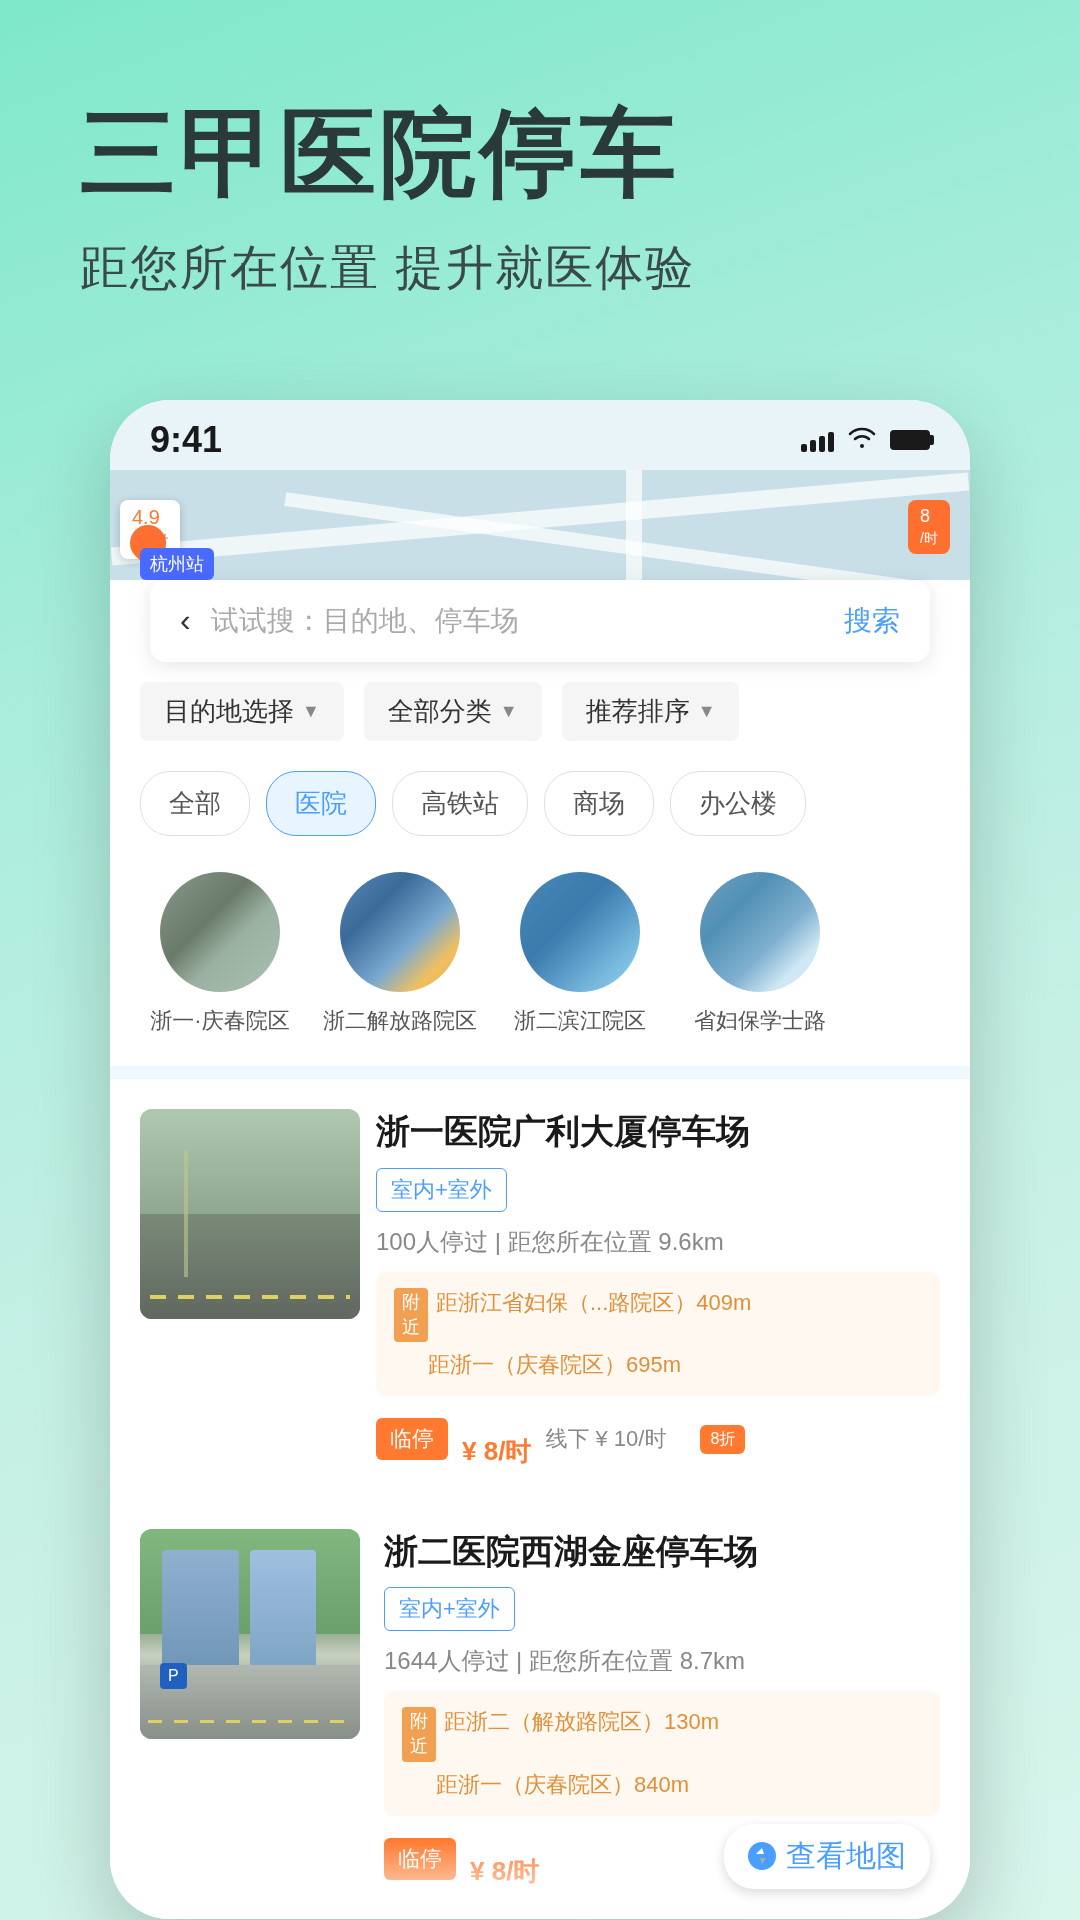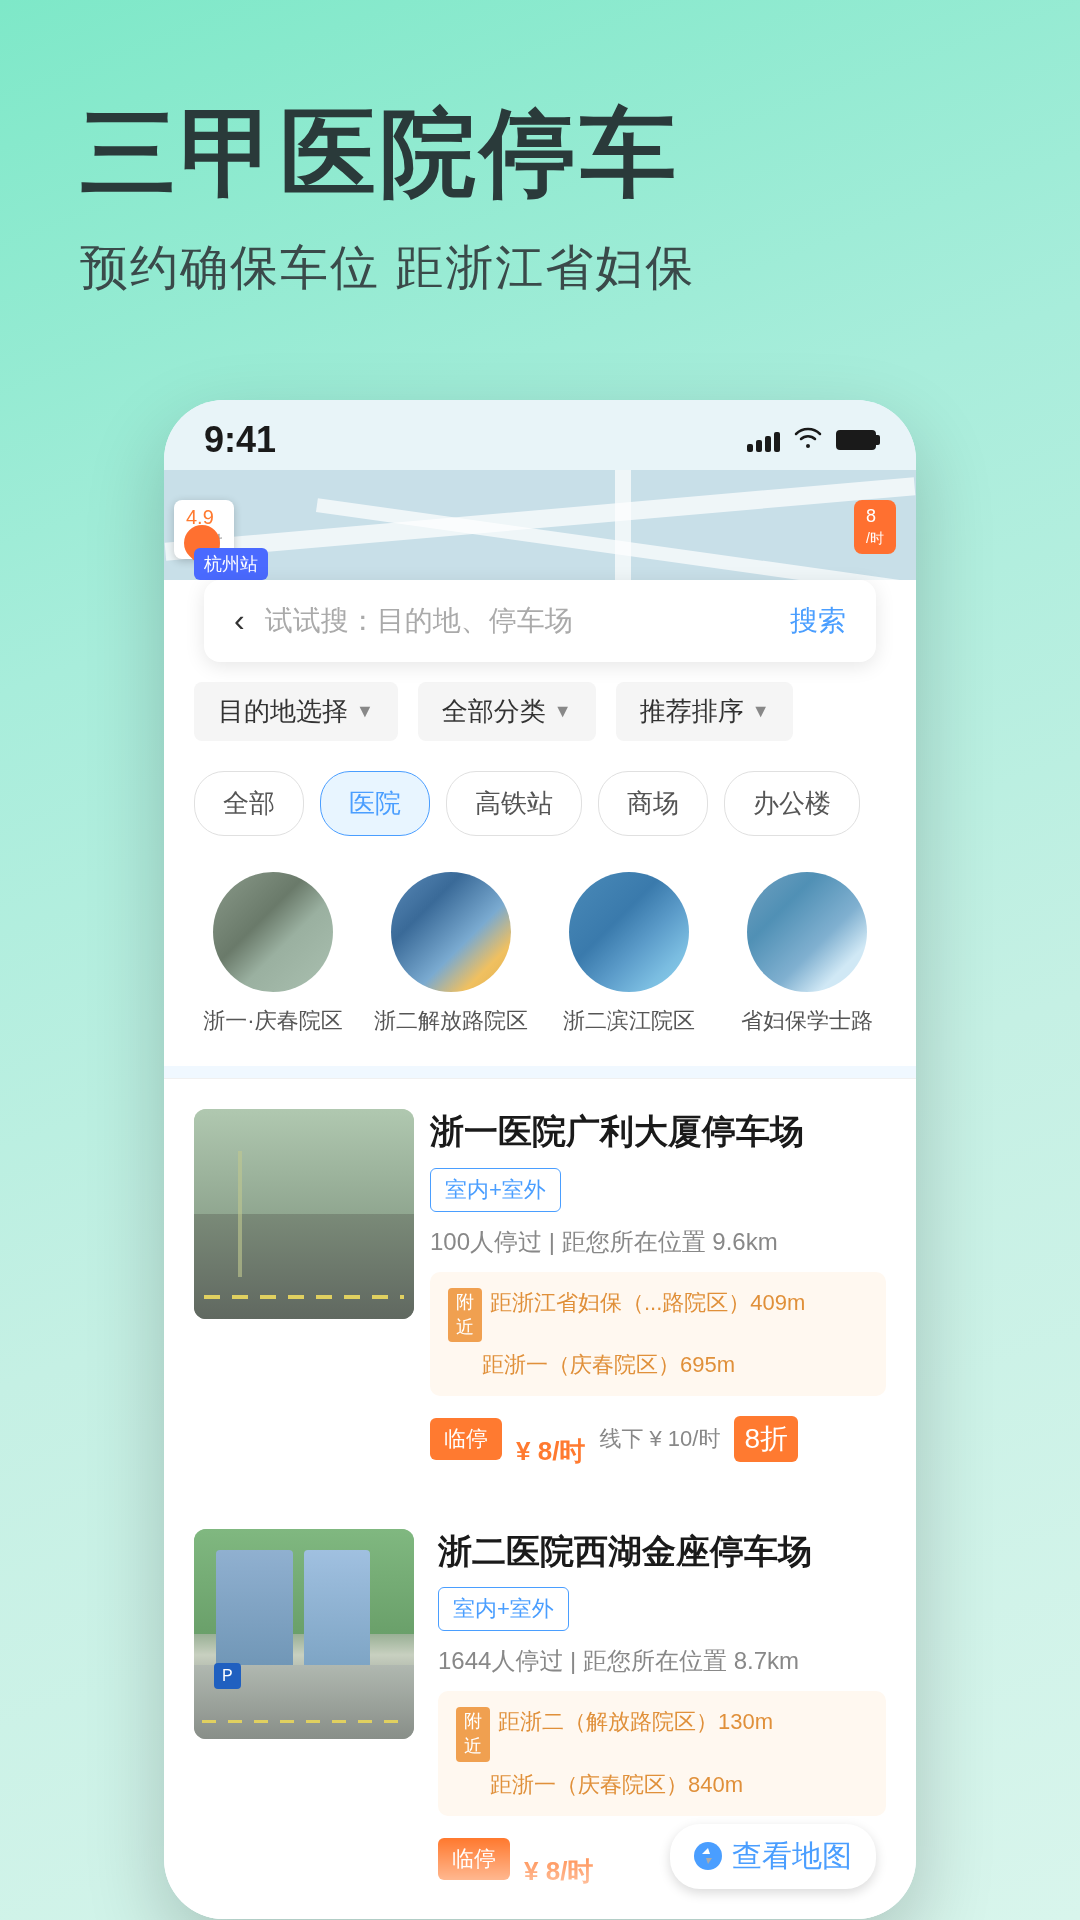--- a/index.html
+++ b/index.html
@@ -28,21 +28,21 @@
 
     .sub-title {
       font-size: 48px;
       font-weight: 400;
       color: #3a4a4a;
       letter-spacing: 2px;
     }
 
     .phone-container {
       margin: 40px auto 0 auto;
-      width: 752px;
+      width: 860px;
       background: #f0f8ff;
       border-radius: 60px;
       box-shadow: 0 30px 80px rgba(0,0,0,0.2);
       overflow: hidden;
       position: relative;
     }
 
     
     .status-bar {
       background: #e8f4f8;
@@ -357,23 +357,24 @@
     }
 
     .price-offline {
       font-size: 22px;
       color: #888;
     }
 
     .discount-badge {
       background: #ff7a30;
       color: white;
-      font-size: 28px;
+      font-size: 16px;
       padding: 4px 10px;
       border-radius: 6px;
+      margin-left: 20px;
     }
 
     .map-btn {
       position: absolute;
       right: 40px;
       bottom: 30px;
       background: white;
       border-radius: 30px;
       padding: 12px 24px;
       display: flex;
@@ -426,21 +427,21 @@
       right: 0;
       height: 80px;
       background: linear-gradient(transparent, rgba(255,255,255,0.9));
     }
   </style>
 </head>
 <body>
 
 <div class="header-section">
   <div class="main-title">三甲医院停车</div>
-  <div class="sub-title">预约确保车位  距浙江省妇保</div>
+  <div class="sub-title">距您所在位置  提升就医体验</div>
 </div>
 
 <div class="phone-container">
 
   <div class="status-bar">
     <div class="status-time">9:41</div>
     <div class="status-icons">
       <div class="signal-bars">
         <div class="signal-bar" style="height:8px;"></div>
         <div class="signal-bar" style="height:12px;"></div>

